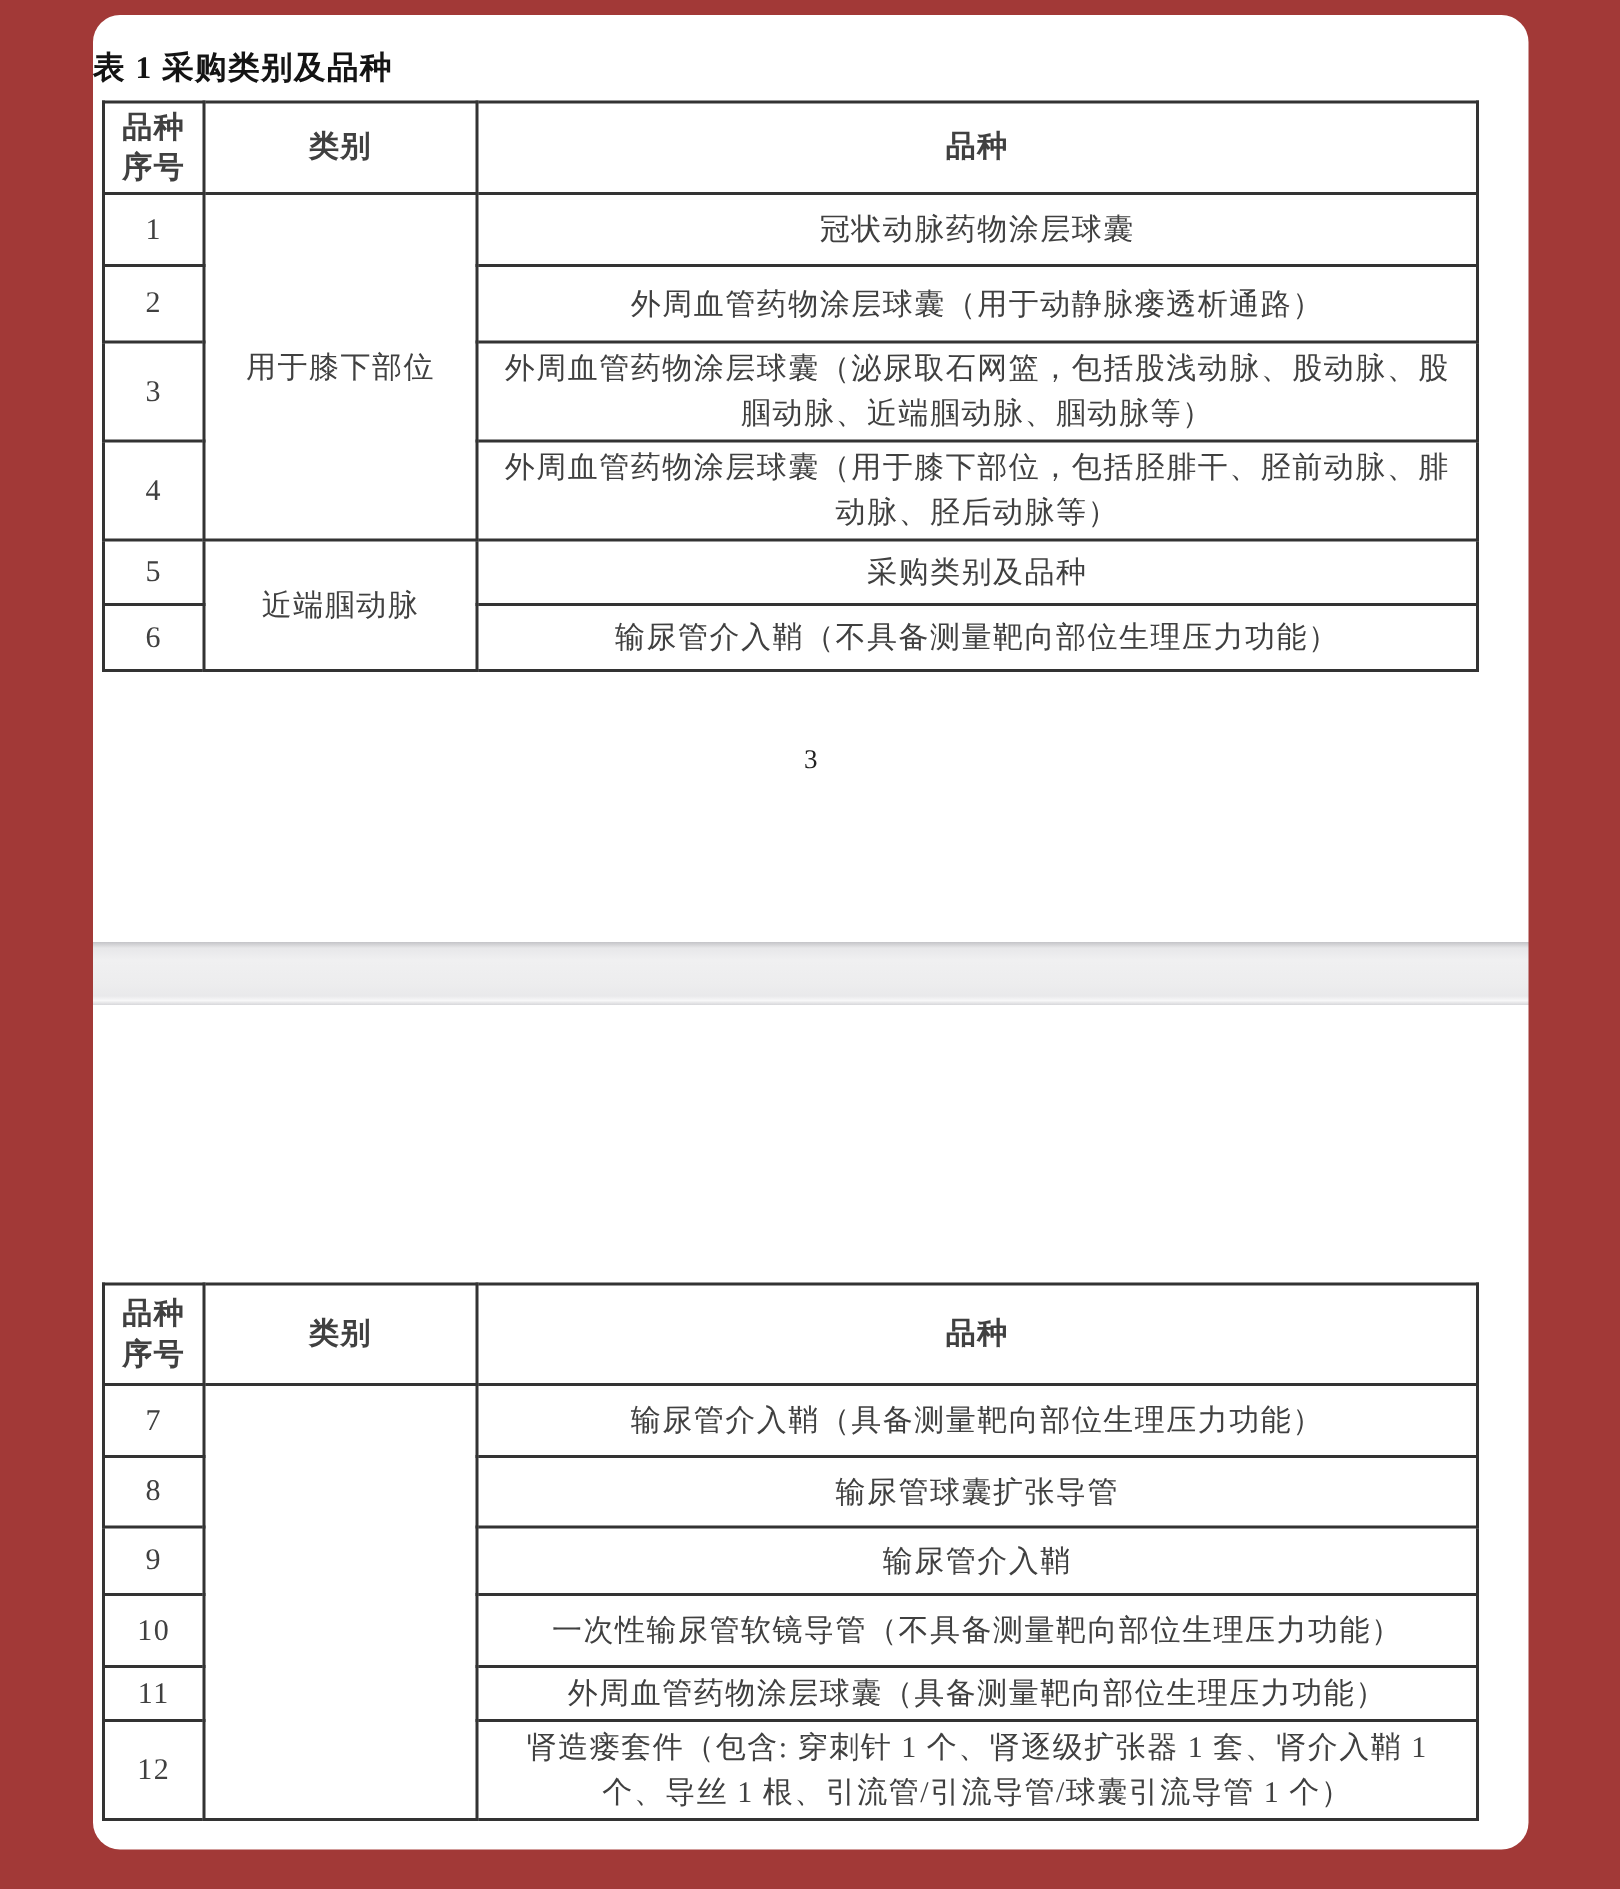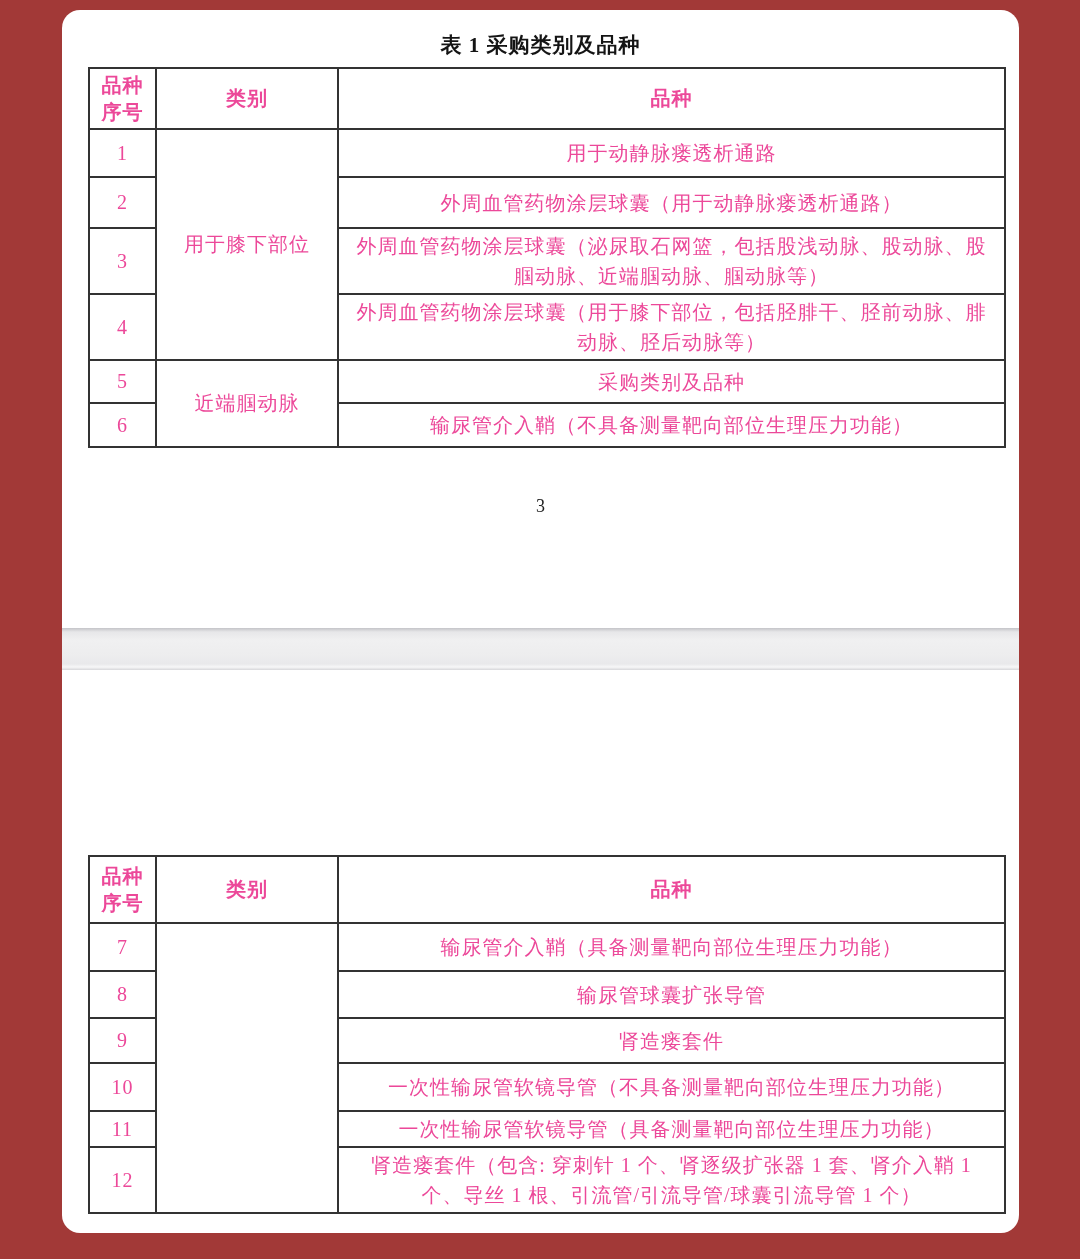--- a/index.html
+++ b/index.html
@@ -38,32 +38,31 @@
     top: 628px;
     width: 957px;
     height: 42px;
     background: linear-gradient(to bottom,
       #c4c4c8 0px, #e7e7e9 4px, #f0f0f1 12px,
       #ededee 28px, #e9e9eb 36px, #f7f7f8 39px, #d7d7da 42px);
   }
   .doc-title {
     margin: 0;
     padding-top: 21px;
-    text-align: center;
     font-size: 21px;
     font-weight: bold;
     letter-spacing: 1px;
     color: #141414;
   }
   table.doc-table {
     border-collapse: collapse;
     table-layout: fixed;
-    margin-left: 26px;
+    margin-left: 6px;
     width: 916px;
-    color: #ec4899;
+    color: #404040;
     font-size: 20px;
     letter-spacing: 1px;
   }
   .page-3 table.doc-table { margin-top: 8px; }
   .page-4 table.doc-table { margin-top: 185px; }
   col.c-no   { width: 67px; }
   col.c-cat  { width: 182px; }
   col.c-item { width: 667px; }
   .doc-table th, .doc-table td {
     border: 2px solid #333333;
@@ -113,21 +112,21 @@
         <tr style="height:61px">
           <th><span class="wrap2">品种序号</span></th>
           <th>类别</th>
           <th>品种</th>
         </tr>
       </thead>
       <tbody>
         <tr style="height:48px">
           <td class="no">1</td>
           <td class="cat" rowspan="4">用于膝下部位</td>
-          <td class="item">用于动静脉瘘透析通路</td>
+          <td class="item">冠状动脉药物涂层球囊</td>
         </tr>
         <tr style="height:51px">
           <td class="no">2</td>
           <td class="item">外周血管药物涂层球囊（用于动静脉瘘透析通路）</td>
         </tr>
         <tr style="height:66px">
           <td class="no">3</td>
           <td class="item">外周血管药物涂层球囊（泌尿取石网篮，包括股浅动脉、股动脉、股腘动脉、近端腘动脉、腘动脉等）</td>
         </tr>
         <tr style="height:63px">
@@ -170,29 +169,29 @@
           <td class="no">7</td>
           <td class="cat" rowspan="6"></td>
           <td class="item">输尿管介入鞘（具备测量靶向部位生理压力功能）</td>
         </tr>
         <tr style="height:47px">
           <td class="no">8</td>
           <td class="item">输尿管球囊扩张导管</td>
         </tr>
         <tr style="height:45px">
           <td class="no">9</td>
-          <td class="item">肾造瘘套件</td>
+          <td class="item">输尿管介入鞘</td>
         </tr>
         <tr style="height:48px">
           <td class="no">10</td>
           <td class="item">一次性输尿管软镜导管（不具备测量靶向部位生理压力功能）</td>
         </tr>
         <tr style="height:28px">
           <td class="no">11</td>
-          <td class="item">一次性输尿管软镜导管（具备测量靶向部位生理压力功能）</td>
+          <td class="item">外周血管药物涂层球囊（具备测量靶向部位生理压力功能）</td>
         </tr>
         <tr style="height:52px">
           <td class="no">12</td>
           <td class="item">肾造瘘套件（包含: 穿刺针 1 个、肾逐级扩张器 1 套、肾介入鞘 1 个、导丝 1 根、引流管/引流导管/球囊引流导管 1 个）</td>
         </tr>
       </tbody>
     </table>
   </section>
 
 </div>

